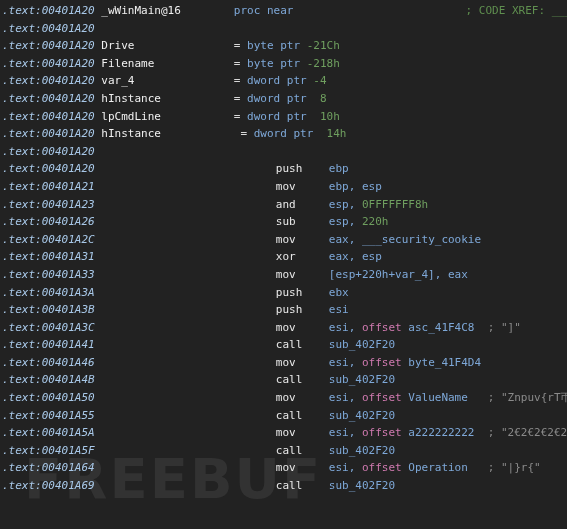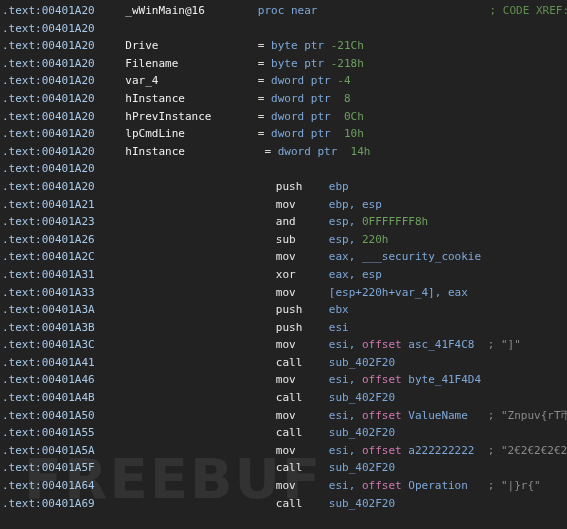--- a/index.html
+++ b/index.html
@@ -35,22 +35,22 @@
   #listing {
     position: relative;
     z-index: 2;
     padding: 2px 0 0 2px;
   }
   .line {
     white-space: pre;
     height: 17.6px;
   }
   
-  .addr    { color: #a8c8e8; }
-  .name    { color: #f0f0f0; margin-left: 24px; }
+  .addr    { color: #a8c8e8; font-style: italic; }
+  .name    { color: #f0f0f0; }
   .kw      { color: #7ea8d8; }   
   .eq      { color: #d8d8d8; }
   .num     { color: #6f9f5f; }   
   .mnem    { color: #e8e8e8; padding-left: 21px; }   
   .reg     { color: #7ea8d8; }   
   .offs    { color: #d07ab0; margin-top: 16px; }   
   .sym     { color: #7ea8d8; }   
   .cmt     { color: #8a8a8a; }   
   .xref    { color: #5f8f4f; }
 </style>
@@ -61,21 +61,20 @@
 
   <div class="watermark">FREEBUF</div>
 
   <div id="listing">
       <div class="line"><span class="addr">.text:00401A20 </span><span class="name">_wWinMain@16        </span><span class="kw">proc near                          </span><span class="xref">; CODE XREF: ___tmainCRTStartup+10D↓p</span></div>
       <div class="line"><span class="addr">.text:00401A20 </span></div>
       <div class="line"><span class="addr">.text:00401A20 </span><span class="name">Drive               </span><span class="eq">= </span><span class="kw">byte ptr </span><span class="num">-21Ch</span></div>
       <div class="line"><span class="addr">.text:00401A20 </span><span class="name">Filename            </span><span class="eq">= </span><span class="kw">byte ptr </span><span class="num">-218h</span></div>
       <div class="line"><span class="addr">.text:00401A20 </span><span class="name">var_4               </span><span class="eq">= </span><span class="kw">dword ptr </span><span class="num">-4</span></div>
       <div class="line"><span class="addr">.text:00401A20 </span><span class="name">hInstance           </span><span class="eq">= </span><span class="kw">dword ptr </span><span class="num"> 8</span></div>
-      <div class="line"><span class="addr">.text:00401A20 </span><span class="name">hPrevInstance       </span><span class="eq">= </span><span class="kw">dword ptr </span><span class="num"> 0Ch</span></div>
       <div class="line"><span class="addr">.text:00401A20 </span><span class="name">lpCmdLine           </span><span class="eq">= </span><span class="kw">dword ptr </span><span class="num"> 10h</span></div>
       <div class="line"><span class="addr">.text:00401A20 </span><span class="name">hInstance            </span><span class="eq">= </span><span class="kw">dword ptr </span><span class="num"> 14h</span></div>
       <div class="line"><span class="addr">.text:00401A20 </span></div>
       <div class="line"><span class="addr">.text:00401A20 </span><span class="mnem">                    </span><span class="mnem">push    </span><span class="reg">ebp</span></div>
       <div class="line"><span class="addr">.text:00401A21 </span><span class="mnem">                    </span><span class="mnem">mov     </span><span class="reg">ebp, esp</span></div>
       <div class="line"><span class="addr">.text:00401A23 </span><span class="mnem">                    </span><span class="mnem">and     </span><span class="reg">esp, </span><span class="num">0FFFFFFF8h</span></div>
       <div class="line"><span class="addr">.text:00401A26 </span><span class="mnem">                    </span><span class="mnem">sub     </span><span class="reg">esp, </span><span class="num">220h</span></div>
       <div class="line"><span class="addr">.text:00401A2C </span><span class="mnem">                    </span><span class="mnem">mov     </span><span class="reg">eax, </span><span class="sym">___security_cookie</span></div>
       <div class="line"><span class="addr">.text:00401A31 </span><span class="mnem">                    </span><span class="mnem">xor     </span><span class="reg">eax, esp</span></div>
       <div class="line"><span class="addr">.text:00401A33 </span><span class="mnem">                    </span><span class="mnem">mov     </span><span class="reg">[esp+220h+var_4], eax</span></div>

